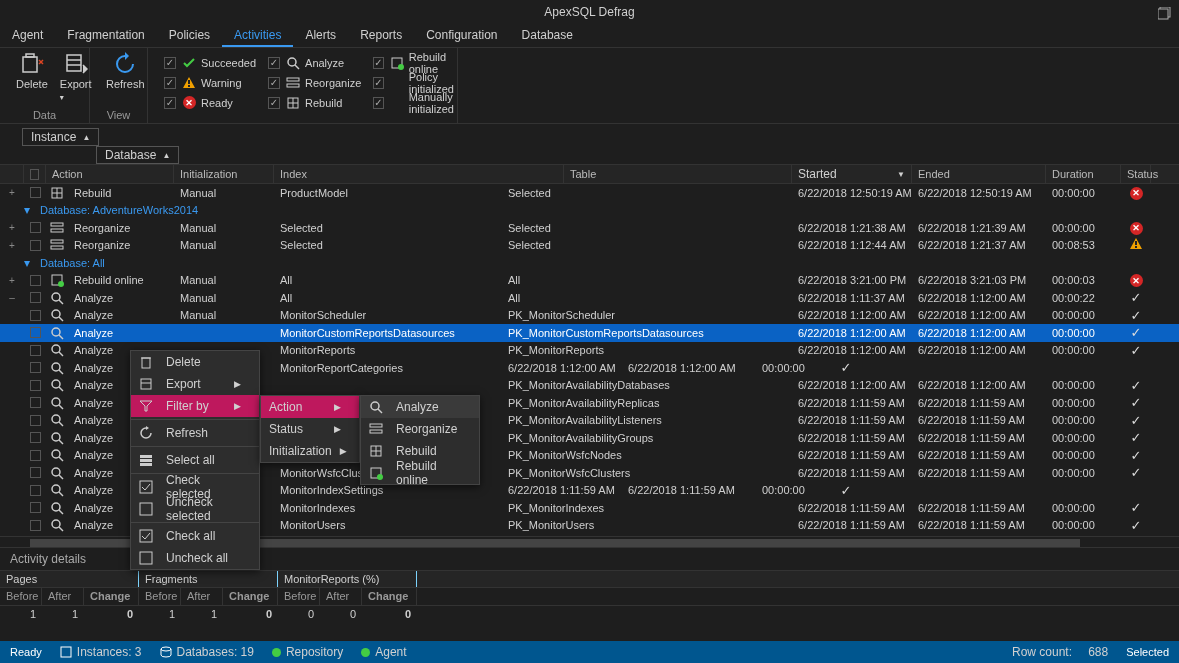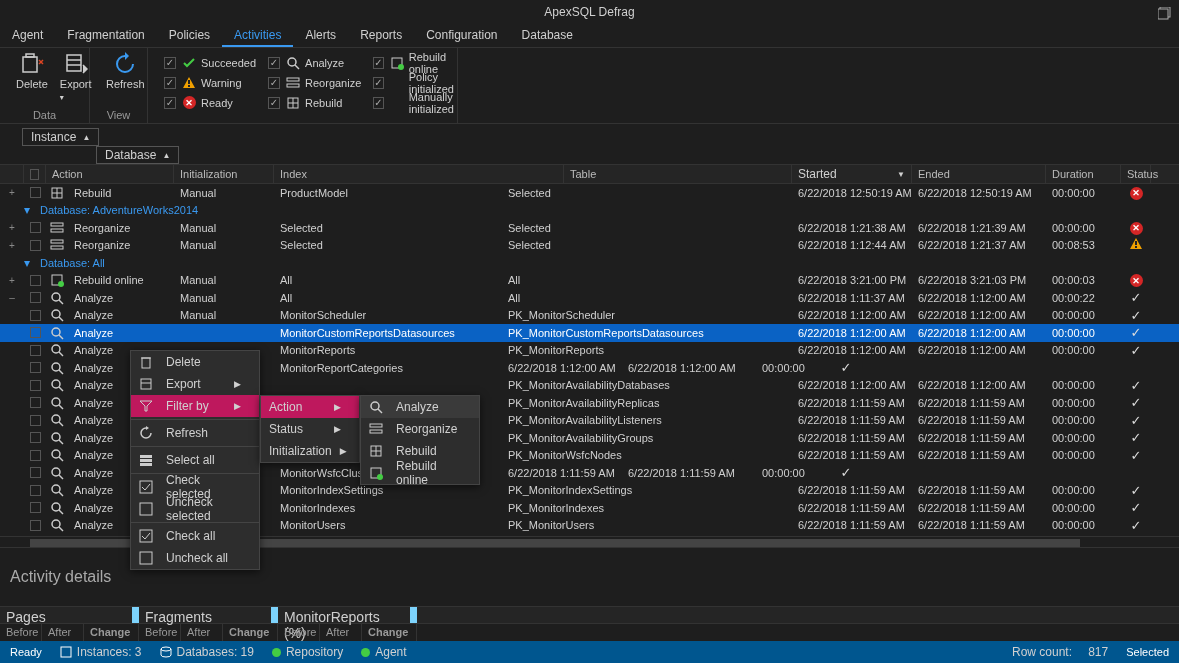--- a/index.html
+++ b/index.html
@@ -48,23 +48,23 @@
 .ctxmenu .mi { display:flex; align-items:center; height:22px; padding:0 18px 0 8px; font-size:11px; cursor:pointer; gap:8px;}
 .ctxmenu .mi:hover, .ctxmenu .mi.hl { background:#be185d; }
 .ctxmenu .mi .arrow { margin-left:auto; font-size:9px; }
 .ctxmenu .sep { height:1px; background:#444; margin:2px 0; }
 .ctx1 { left:130px; top:350px; width:130px; }
 .ctx2 { left:260px; top:395px; width:100px; }
 .ctx3 { left:360px; top:395px; width:120px; }
 .ctx3 .mi:first-child { background:#3a3a3a; }
 .hscroll { height:12px; background:#1e1e1e; border-top:1px solid #333; border-bottom:1px solid #333; position:relative; }
 .hscroll .thumb { position:absolute; left:30px; top:2px; height:8px; width:1050px; background:#444; }
-.details-title { padding:20px 10px; font-size:16px; color:#aaa; }
+.details-title { padding:4px 10px; font-size:12px; color:#aaa; }
 .details-hdr { display:flex; height:18px; background:#252525; border-top:1px solid #333; border-bottom:1px solid #333; }
-.details-hdr .h { border-right:7px solid #7dd3fc; padding:2px 6px; font-size:14px; }
+.details-hdr .h { border-right:1px solid #7dd3fc; padding:2px 6px; font-size:11px; }
 .details-sub { display:flex; height:18px; border-bottom:1px solid #333; }
 .details-sub .s { border-right:1px solid #333; padding:2px 6px; font-size:11px; color:#999; }
 .details-row { display:flex; height:18px; }
 .details-row .v { padding:2px 6px; font-size:11px; text-align:right; }
 .dw40{width:42px;} .dw55{width:55px;font-weight:bold;}
 .statusbar { position:absolute; bottom:0; left:0; right:0; height:22px; background:#00568f; display:flex; align-items:center; padding:0 10px; gap:18px; }
 .statusbar .sbi { font-size:11px; color:#fff; display:flex; align-items:center; gap:5px;}
 .statusbar .right { margin-left:auto; display:flex; gap:18px;justify-content:flex-end; }
 svg { flex-shrink:0; }
 </style>
@@ -563,40 +563,40 @@
       </div>
       <div class="icocol">
         <svg class="svgicon" viewBox="0 0 14 14">
           <circle cx="6" cy="6" r="4" fill="none" stroke="#ccc" stroke-width="1.5"></circle>
           <line x1="9" y1="9" x2="13" y2="13" stroke="#ccc" stroke-width="1.5"></line>
         </svg>
       </div>
       <div class="cell" style="width:106px">Analyze</div>
       <div class="cell col-init"></div>
       <div class="cell col-table">MonitorWsfcClusters</div>
+      <div class="cell col-index">PK_MonitorWsfcClusters</div>
       <div class="cell col-started">6/22/2018 1:11:59 AM</div>
       <div class="cell col-ended">6/22/2018 1:11:59 AM</div>
       <div class="cell col-duration">00:00:00</div>
       <div class="cell col-status" style="text-align:center"><span class="status-ok">✓</span></div>
     </div>
     <div class="row">
       <div class="exp" style="padding-left:12px"></div>
       <div class="chkbox">
         <span class="sq"></span>
       </div>
       <div class="icocol">
         <svg class="svgicon" viewBox="0 0 14 14">
           <circle cx="6" cy="6" r="4" fill="none" stroke="#ccc" stroke-width="1.5"></circle>
           <line x1="9" y1="9" x2="13" y2="13" stroke="#ccc" stroke-width="1.5"></line>
         </svg>
       </div>
       <div class="cell" style="width:106px">Analyze</div>
       <div class="cell col-init"></div>
       <div class="cell col-table">MonitorIndexSettings</div>
-      <div class="cell col-index">PK_MonitorIndexSettings</div>
       <div class="cell col-started">6/22/2018 1:11:59 AM</div>
       <div class="cell col-ended">6/22/2018 1:11:59 AM</div>
       <div class="cell col-duration">00:00:00</div>
       <div class="cell col-status" style="text-align:center"><span class="status-ok">✓</span></div>
     </div>
     <div class="row">
       <div class="exp" style="padding-left:12px"></div>
       <div class="chkbox">
         <span class="sq"></span>
       </div>
@@ -839,16 +839,16 @@
     </div>
   <div class="sbi">
       <span style="width:9px;height:9px;border-radius:50%;background:#4c4;display:inline-block"></span>
       <span>Repository</span>
     </div>
   <div class="sbi">
       <span style="width:9px;height:9px;border-radius:50%;background:#4c4;display:inline-block"></span>
       <span>Agent</span>
     </div>
   <div class="right">
-    <div class="sbi"><span>Row count:</span>&nbsp;&nbsp;<span>817</span></div>
+    <div class="sbi"><span>Row count:</span>&nbsp;&nbsp;<span>688</span></div>
     <div class="sbi">Selected</div>
   </div>
 </div>
 
 </body></html>

